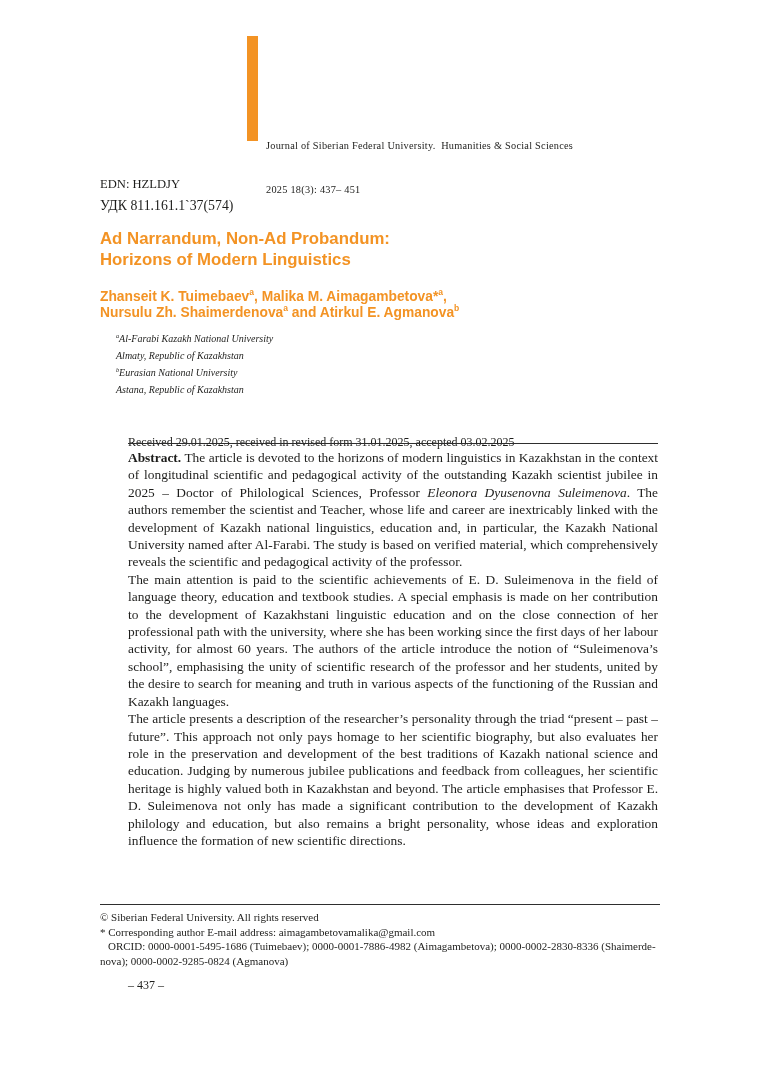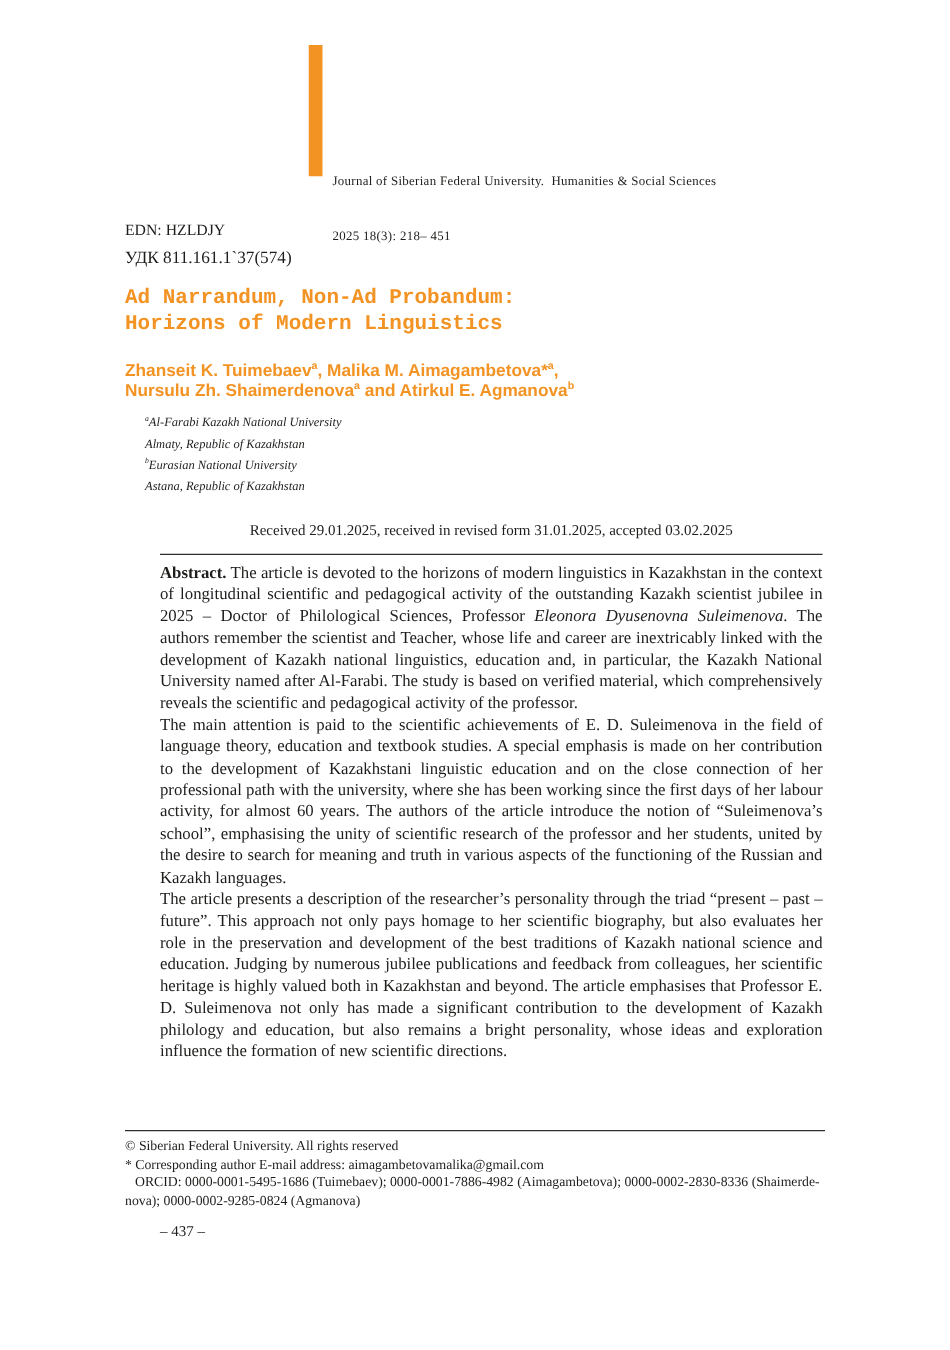--- a/index.html
+++ b/index.html
@@ -34,21 +34,21 @@
     font-size: 12.6px;
   }
   .udk {
     position: absolute;
     left: 100px; top: 198px;
     font-size: 13.8px;
   }
   .title {
     position: absolute;
     left: 100px; top: 229px;
-    font-family: Liberation Mono, monospace;
+    font-family: Liberation Sans, sans-serif;
     font-weight: bold;
     font-size: 16.8px;
     line-height: 20.5px;
     color: var(--accent, #F39324);
   }
   .title-line { display: block; }
   .authors {
     position: absolute;
     left: 100px; top: 289px;
     font-family: Liberation Sans, sans-serif;
@@ -59,23 +59,23 @@
   }
   .affiliations {
     position: absolute;
     left: 116px; top: 330px;
     font-style: italic;
     font-size: 10px;
     line-height: 17px;
   }
   .received {
     position: absolute;
-    left: 128px; top: 417px;
+    left: 128px; top: 435px;
     width: 530px;
-    text-align: center;
+    text-align: left;
     font-size: 12px;
   }
   .abstract-rule {
     position: absolute;
     left: 128px; top: 443px;
     width: 530px; height: 1px;
     background: #2e2e2e;
   }
   .abstract {
     position: absolute;
@@ -114,21 +114,21 @@
 </style>
 </head>
 <body>
 
 <div class="page">
 
   <div class="accent-bar"></div>
 
   <div class="journal-info">
     <div>Journal of Siberian Federal University.  Humanities &amp; Social Sciences</div>
-    <div>2025 18(3): 218– 451</div>
+    <div>2025 18(3): 437– 451</div>
   </div>
 
   <div class="edn">EDN: HZLDJY</div>
   <div class="udk">УДК 811.161.1`37(574)</div>
 
   <h1 class="title">
     <span class="title-line">Ad Narrandum, Non-Ad Probandum:</span>
     <span class="title-line">Horizons of Modern Linguistics</span>
   </h1>
 

